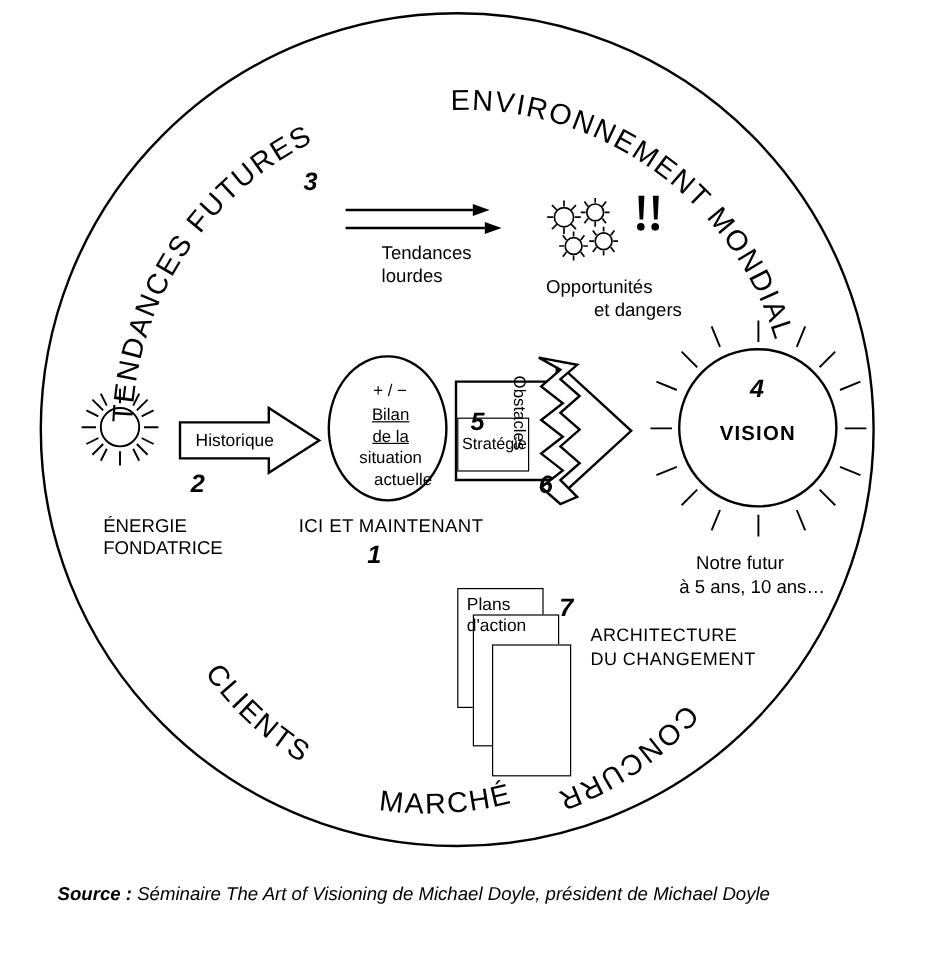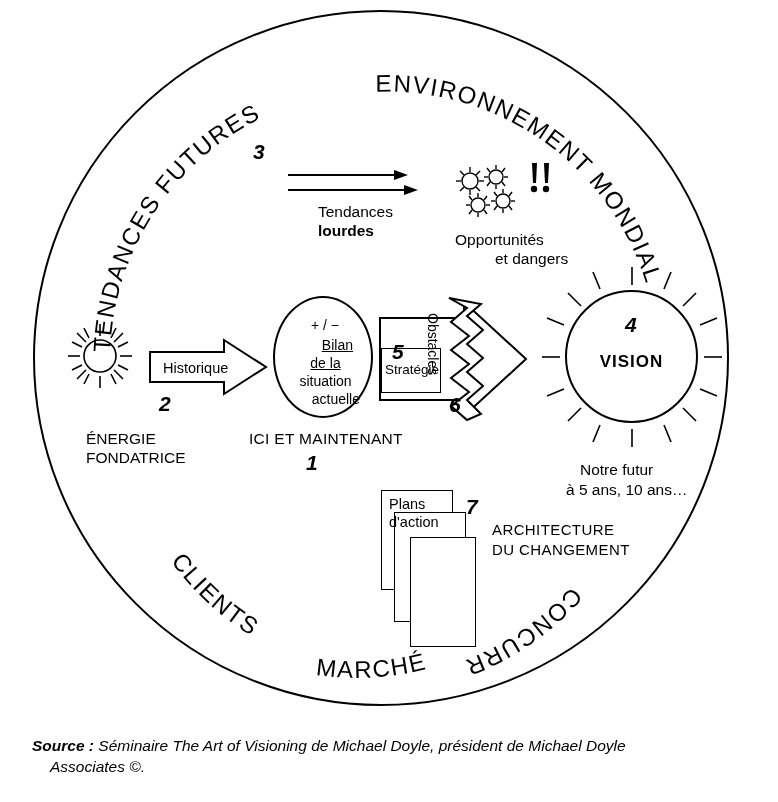--- a/index.html
+++ b/index.html
@@ -73,21 +73,21 @@
 
   
   .sheet {
     border: 1.5px solid #000;
     background: #fff;
     box-sizing: border-box;
   }
 
   .caption {
     position: absolute;
-    left: 32px;
+    left: 48px;
     top: 735px;
     width: 700px;
     font-family: "Liberation Sans", sans-serif;
     font-size: 15.5px;
     line-height: 21px;
     color: #000;
   }
   .caption i { font-style: italic; }
   .caption b { font-weight: bold; font-style: italic; }
 
@@ -128,21 +128,21 @@
   <div class="abs num" style="left:253px;top:140px;">3</div>
 
   <svg class="abs" style="left:286px;top:168px;width:140px;height:32px;">
     <line x1="2" y1="7" x2="108" y2="7" stroke="#000" stroke-width="2"></line>
     <polygon points="108,2 122,7 108,12" fill="#000"></polygon>
     <line x1="2" y1="22" x2="118" y2="22" stroke="#000" stroke-width="2"></line>
     <polygon points="118,17 132,22 118,27" fill="#000"></polygon>
   </svg>
 
   <div class="abs t" style="left:318px;top:203px;font-size:15.5px;">Tendances</div>
-  <div class="abs t" style="left:318px;top:222px;font-size:15.5px;font-weight:bold;">lourdes</div>
+  <div class="abs t" style="left:318px;top:222px;font-size:15.5px;">lourdes</div>
 
   <svg class="abs" style="left:448px;top:163px;width:112px;height:62px;">
     <g stroke="#000" stroke-width="1.4" fill="none">
 
       <circle cx="22" cy="18" r="8"></circle>
       <g>
         <line x1="22" y1="4" x2="22" y2="9"></line>
           <line x1="22" y1="27" x2="22" y2="32"></line>
         <line x1="8" y1="18" x2="13" y2="18"></line>
           <line x1="31" y1="18" x2="36" y2="18"></line>
@@ -225,21 +225,21 @@
   <div class="abs t" style="left:86px;top:430px;font-size:15.5px;">ÉNERGIE</div>
   <div class="abs t" style="left:86px;top:449px;font-size:15.5px;">FONDATRICE</div>
 
   <svg class="abs" style="left:148px;top:336px;width:122px;height:62px;">
     <path d="M 2,16 L 76,16 L 76,4 L 118,31 L 76,58 L 76,46 L 2,46 Z" fill="#fff" stroke="#000" stroke-width="2"></path>
   </svg>
   <div class="abs t" style="left:163px;top:360px;font-size:14.5px;">Historique</div>
 
   <div class="abs bilan-ellipse"></div>
   <div class="abs t" style="left:300px;top:317px;font-size:14px;width:50px;text-align:center;">+ / −</div>
-  <div class="abs t" style="left:298px;top:337px;font-size:14px;width:55px;text-align:right;text-decoration:underline;">Bilan</div>
+  <div class="abs t" style="left:298px;top:337px;font-size:14px;width:55px;text-align:center;text-decoration:underline;">Bilan</div>
   <div class="abs t" style="left:298px;top:355px;font-size:14px;width:55px;text-align:center;text-decoration:underline;">de la</div>
   <div class="abs t" style="left:288px;top:373px;font-size:14px;width:75px;text-align:center;">situation</div>
   <div class="abs t" style="left:290px;top:391px;font-size:14px;width:70px;text-align:right;">actuelle</div>
 
   <div class="abs t" style="left:249px;top:430px;font-size:15.5px;letter-spacing:0.3px;">ICI ET MAINTENANT</div>
   <div class="abs num" style="left:306px;top:451px;">1</div>
 
   <svg class="abs" style="left:376px;top:296px;width:160px;height:130px;">
     <path d="M 4,22 L 88,22 L 88,6 L 150,63 L 88,120 L 88,104 L 4,104 Z" fill="#fff" stroke="#000" stroke-width="2"></path>
   </svg>
@@ -288,16 +288,15 @@
 
   <div class="abs t" style="left:389px;top:496px;font-size:14.5px;">Plans</div>
   <div class="abs t" style="left:389px;top:514px;font-size:14.5px;">d'action</div>
 
   <div class="abs num" style="left:466px;top:495px;">7</div>
   <div class="abs t" style="left:492px;top:521px;font-size:15px;letter-spacing:0.4px;">ARCHITECTURE</div>
   <div class="abs t" style="left:492px;top:541px;font-size:15px;letter-spacing:0.4px;">DU CHANGEMENT</div>
 
   <div class="caption">
     <span><b>Source :</b><i> Séminaire </i><i>The Art of Visioning</i><i> de Michael Doyle, président de Michael Doyle</i></span>
-    <div style="padding-left:18px;"><i>Associates ©.</i></div>
   </div>
 
 </div>
 
 </body></html>

